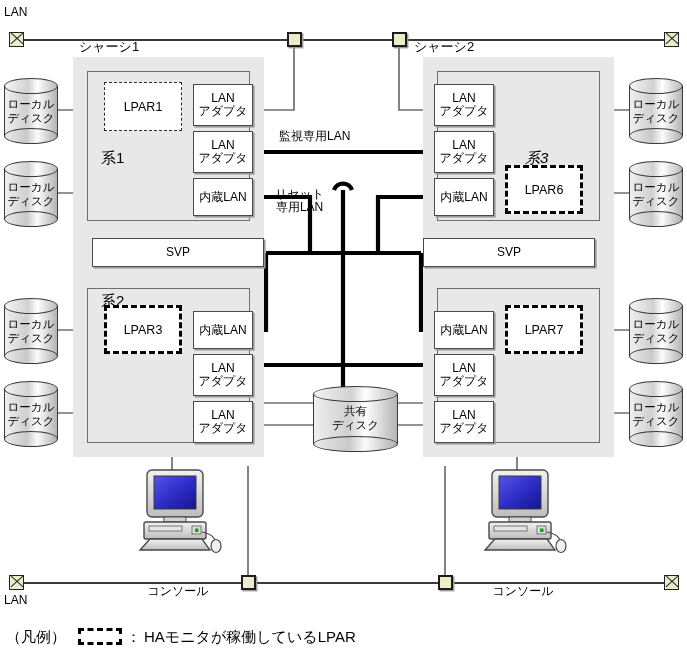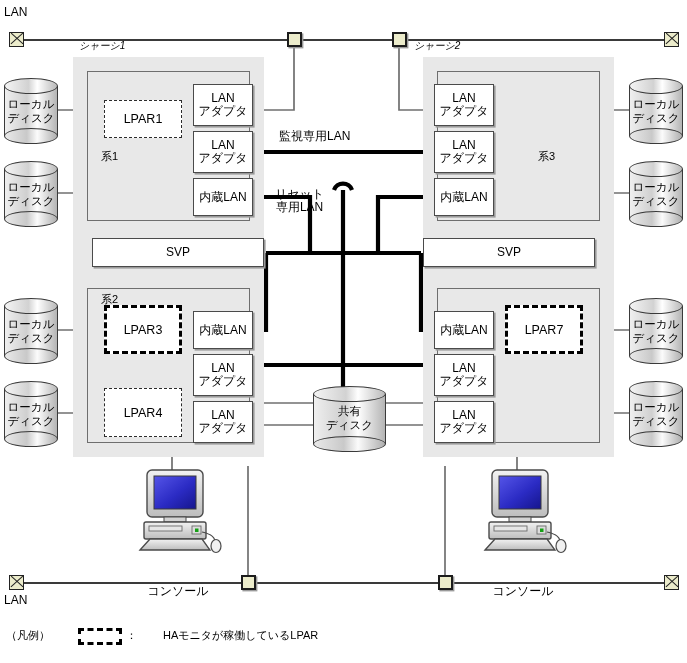--- a/index.html
+++ b/index.html
@@ -9,23 +9,23 @@
     font-family:"Liberation Sans","DejaVu Sans",sans-serif;
     color:#000;
   }
   #stage{position:absolute;left:0;top:0;width:687px;height:663px;}
   svg#art{position:absolute;left:0;top:0;width:687px;height:663px;}
 
   .lbl{position:absolute;white-space:pre;line-height:1.12;}
   .lbl.c{text-align:center;margin-top:32px;}
 
   
-  .t11{font-size:11px;}
+  .t11{font-size:15px;}
   .t12{font-size:12px;}
-  .t13{font-size:10px;font-style:italic;}
+  .t13{font-size:13px;}
 
   
   .dev{
     position:absolute;background:#ffffff;
     border:1.2px solid #4a4a4a;
     box-shadow:1.6px 1.6px 0 0 #9a9a9a;
     display:flex;align-items:center;justify-content:center;
     text-align:center;font-size:12px;line-height:1.08;
     box-sizing:border-box;
   }
@@ -194,33 +194,33 @@
   <div class="inner" style="left:87px;top:288px;width:163px;height:155px;"></div>
 
   <div class="inner" style="left:437px;top:71px;width:163px;height:150px;"></div>
   <div class="inner" style="left:437px;top:288px;width:163px;height:155px;"></div>
 
   <div class="lbl t13" style="left:79px;top:40px;">シャーシ1</div>
   <div class="lbl t13" style="left:414px;top:40px;">シャーシ2</div>
 
   <div class="lbl t11" style="left:101px;top:150px;">系1</div>
   <div class="lbl t11" style="left:101px;top:293px;">系2</div>
-  <div class="lbl t11" style="left:538px;top:150px;">系3</div>
+  <div class="lbl t11" style="left:525px;top:150px;font-style:italic;">系3</div>
   <div class="lbl t11" style="left:525px;top:310px;">系4</div>
 
-  <div class="lpar thin" style="left:104px;top:100px;width:78px;height:38px;">
+  <div class="lpar thin" style="left:104px;top:82px;width:78px;height:49px;">
     <span>LPAR1</span>
   </div>
   <div class="lpar thick" style="left:104px;top:305px;width:78px;height:49px;">
     <span>LPAR3</span>
   </div>
-  <div class="lpar thin" style="left:104px;top:388px;width:78px;height:49px;">
-    <span>LPAR4</span>
-  </div>
-
+
+  <div class="lpar thick" style="left:505px;top:165px;width:78px;height:49px;">
+    <span>LPAR6</span>
+  </div>
   <div class="lpar thick" style="left:505px;top:305px;width:78px;height:49px;">
     <span>LPAR7</span>
   </div>
 
   <div class="dev" style="left:193px;top:84px;width:60px;height:42px;">
     <span style="white-space:pre-line;">LAN
 アダプタ</span>
   </div>
   <div class="dev" style="left:193px;top:131px;width:60px;height:42px;">
     <span style="white-space:pre-line;">LAN
@@ -325,21 +325,21 @@
 ディスク</div>
   </div>
   <div class="cyl" style="left:629px;top:381px;width:54px;height:66px;">
     <div class="cap"></div>
     <div class="body" style="height:50px;"></div>
     <div class="bot" style="top:50px;"></div>
     <div class="txt" style="top:19px;white-space:pre-line;">ローカル
 ディスク</div>
   </div>
 
-  <div class="cyl" style="left:313px;top:386px;width:73px;height:66px;">
+  <div class="cyl" style="left:313px;top:386px;width:85px;height:66px;">
     <div class="cap"></div>
     <div class="body" style="height:50px;"></div>
     <div class="bot" style="top:50px;"></div>
     <div class="txt" style="top:18px;white-space:pre-line;">共有
 ディスク</div>
   </div>
 
   <div class="term" style="left:9px;top:32px;">
     <div class="x1"></div>
     <div class="x2"></div>
@@ -364,15 +364,15 @@
 
   <div class="lbl t12" style="left:4px;top:6px;">LAN</div>
   <div class="lbl t12" style="left:4px;top:594px;">LAN</div>
 
   <div class="lbl t12 c" style="left:128px;top:553px;width:100px;">コンソール</div>
   <div class="lbl t12 c" style="left:473px;top:553px;width:100px;">コンソール</div>
 
   <div class="lbl t11" style="left:6px;top:629px;">（凡例）</div>
   <div style="position:absolute;left:78px;top:628px;width:44px;height:17px;border:3px dashed #000;box-sizing:border-box;background:#fff;"></div>
   <div class="lbl t11" style="left:126px;top:629px;">：</div>
-  <div class="lbl t11" style="left:155px;top:629px;padding-left:8px;">HAモニタが稼働しているLPAR</div>
+  <div class="lbl t11" style="left:136px;top:629px;padding-left:8px;">HAモニタが稼働しているLPAR</div>
 
 </div>
 
 </body></html>

